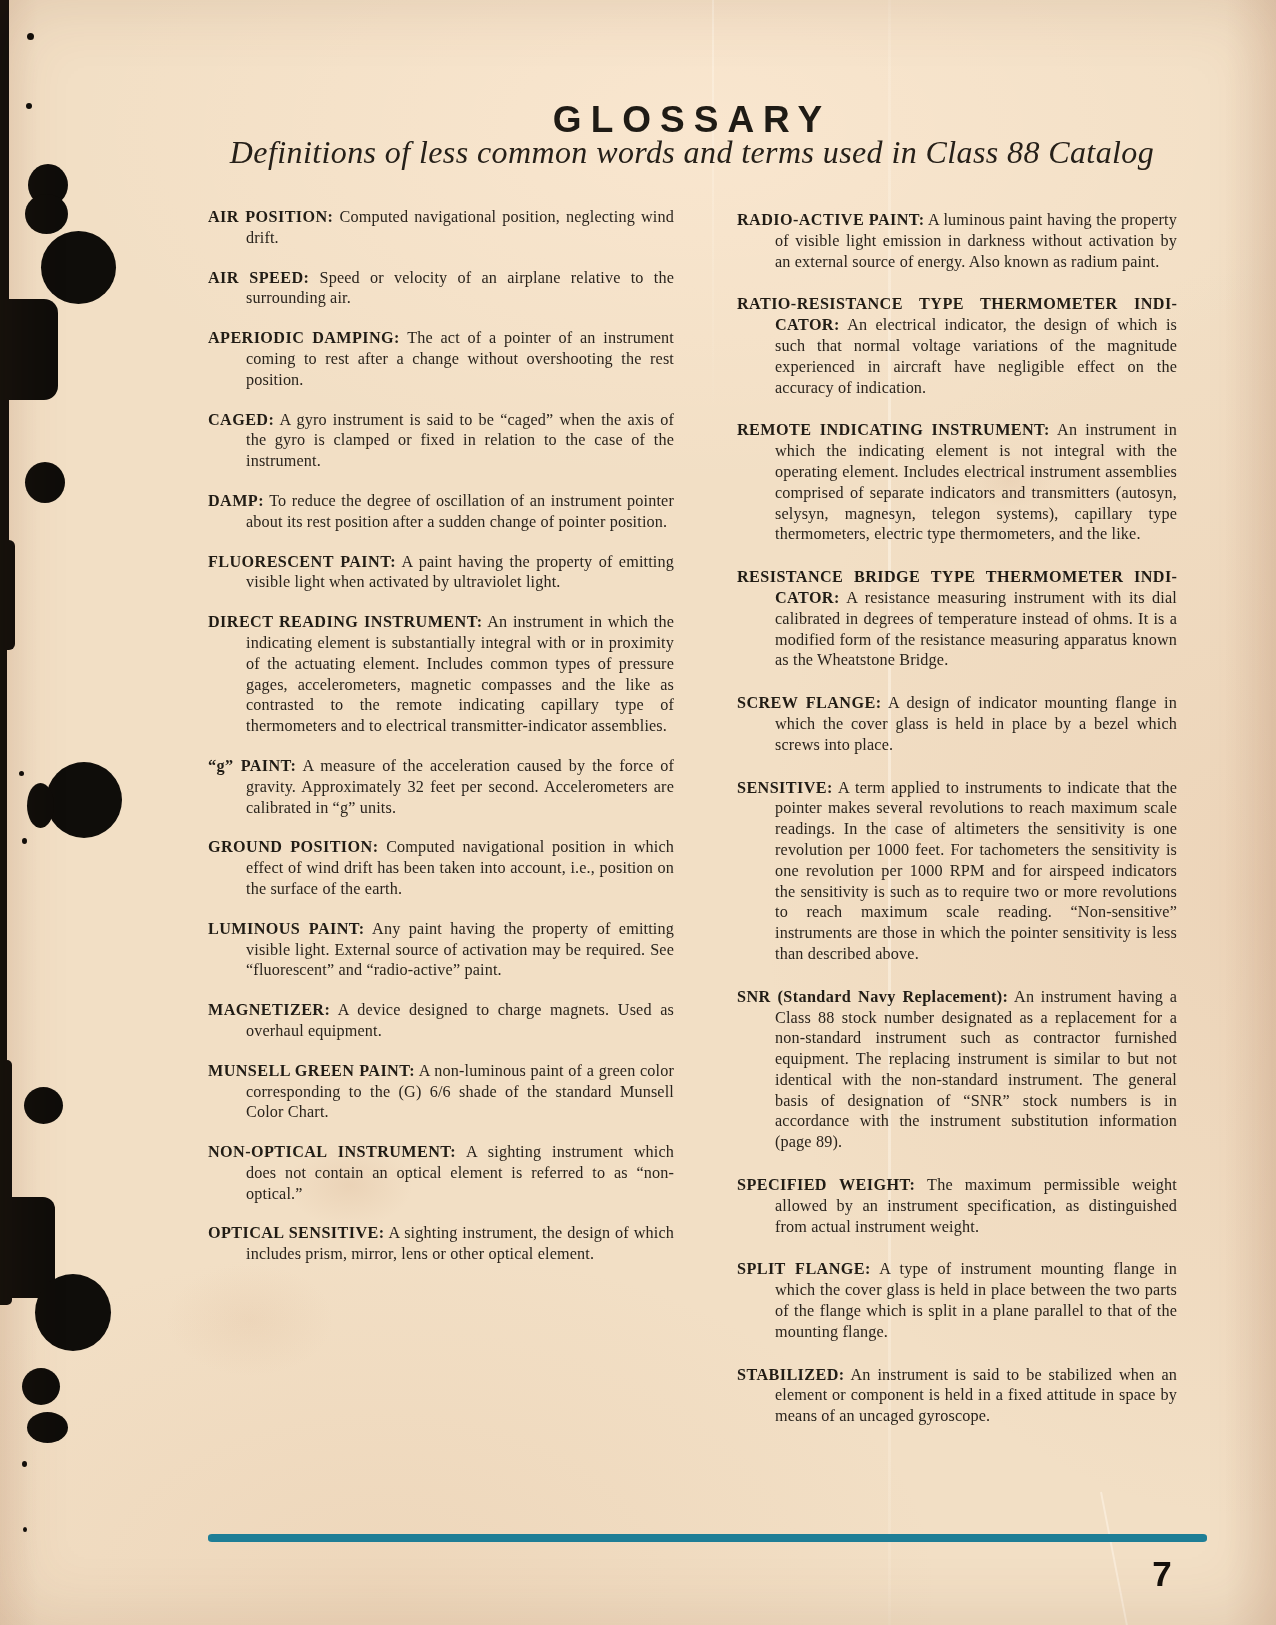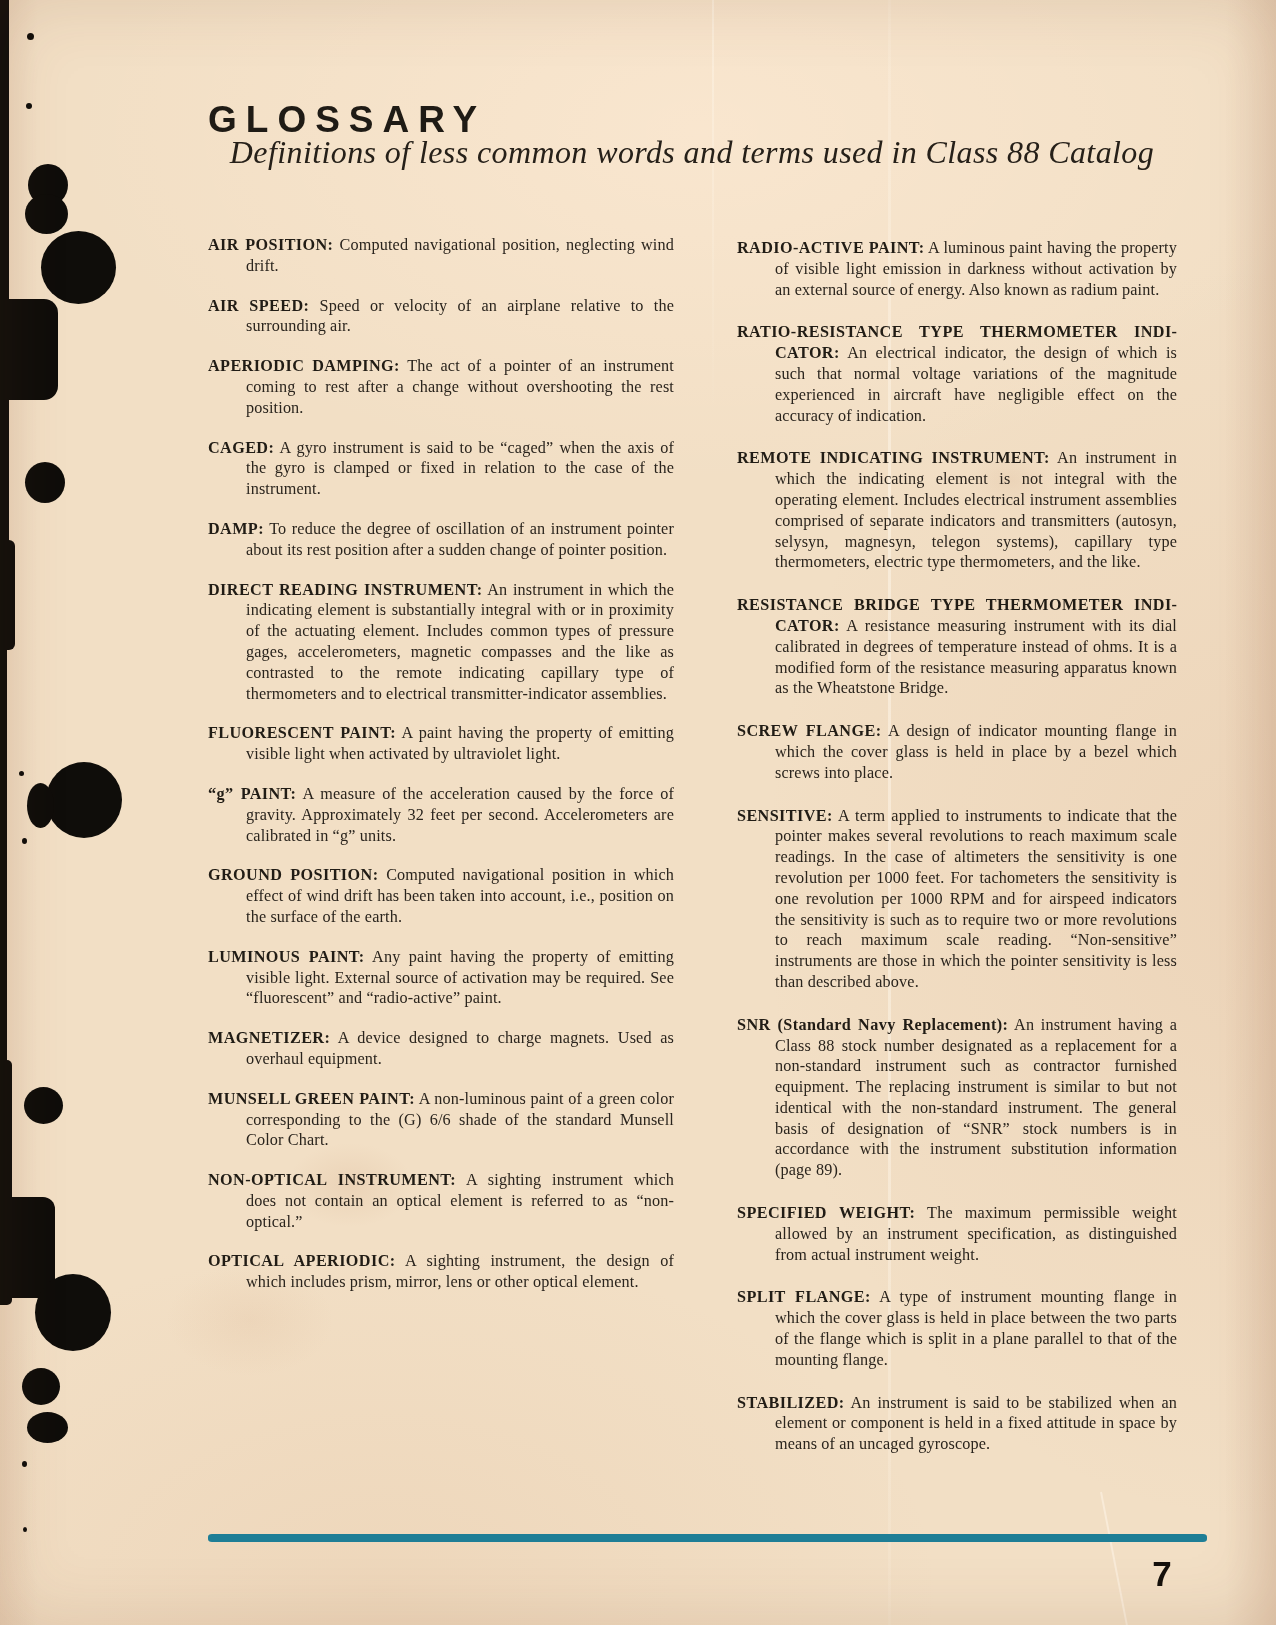--- a/index.html
+++ b/index.html
@@ -12,29 +12,29 @@
       radial-gradient(ellipse 700px 900px at 98% 55%, rgba(204,150,114,0.14), rgba(204,150,114,0) 70%),
       radial-gradient(ellipse 800px 500px at 30% 98%, rgba(208,158,118,0.13), rgba(208,158,118,0) 70%),
       radial-gradient(90px 60px at 350px 1185px, rgba(196,148,110,0.16), rgba(196,148,110,0) 70%),
       radial-gradient(60px 40px at 1010px 480px, rgba(196,148,110,0.13), rgba(196,148,110,0) 70%),
       radial-gradient(120px 80px at 250px 1320px, rgba(200,150,112,0.11), rgba(200,150,112,0) 70%),
       linear-gradient(90deg, rgba(168,108,78,0.10), rgba(168,108,78,0) 3%, rgba(168,108,78,0) 96%, rgba(168,108,78,0.14));
   }
   .vignette{position:absolute;inset:0;pointer-events:none;
     box-shadow:inset 0 0 70px rgba(120,70,40,0.16);}
   .page-title{
-    position:absolute;left:208px;top:74px;width:968px;text-align:left;
+    position:absolute;left:208px;top:74px;width:968px;text-align:center;
     font-family:"Liberation Sans", sans-serif;font-weight:700;
     font-size:37px;letter-spacing:9px;color:#1f1b15;
   }
   .page-subtitle{
     position:absolute;left:108px;top:134px;width:1168px;text-align:center;
     font-style:italic;font-size:32px;letter-spacing:0.4px;color:#262019;
   }
-  .col{position:absolute;top:207px;margin-top:28px;}
+  .col{position:absolute;top:207px;}
   .col-left{left:208px;width:466px;}
   .col-right{left:737px;width:440px;top:210px;}
   .entry{
     margin:0 0 19px 0;padding-left:38px;text-indent:-38px;
     text-align:justify;font-size:16.2px;line-height:20.8px;letter-spacing:0.15px;
   }
   .col-right .entry{margin-bottom:22px;}
   .entry b{font-weight:700;letter-spacing:0.4px;color:#211c15;}
   .footer-rule{
     position:absolute;left:208px;top:1534px;width:999px;height:8px;
@@ -83,29 +83,29 @@
 
 <h1 class="page-title">GLOSSARY</h1>
 <div class="page-subtitle">Definitions of less common words and terms used in Class 88 Catalog</div>
 
 <div class="col col-left" id="col-left">
     <p class="entry"><b>AIR POSITION:</b> Computed navigational position, neglecting wind drift.</p>
     <p class="entry"><b>AIR SPEED:</b> Speed or velocity of an airplane relative to the surrounding air.</p>
     <p class="entry"><b>APERIODIC DAMPING:</b> The act of a pointer of an instrument coming to rest after a change without overshooting the rest position.</p>
     <p class="entry"><b>CAGED:</b> A gyro instrument is said to be “caged” when the axis of the gyro is clamped or fixed in relation to the case of the instrument.</p>
     <p class="entry"><b>DAMP:</b> To reduce the degree of oscillation of an instrument pointer about its rest position after a sudden change of pointer position.</p>
+    <p class="entry"><b>FLUORESCENT PAINT:</b> A paint having the property of emitting visible light when activated by ultraviolet light.</p>
     <p class="entry"><b>DIRECT READING INSTRUMENT:</b> An instrument in which the indicating element is substantially integral with or in proximity of the actuating element. Includes common types of pressure gages, accelerometers, magnetic compasses and the like as contrasted to the remote indicating capillary type of thermometers and to electrical transmitter-indicator assemblies.</p>
-    <p class="entry"><b>FLUORESCENT PAINT:</b> A paint having the property of emitting visible light when activated by ultraviolet light.</p>
     <p class="entry"><b>“g” PAINT:</b> A measure of the acceleration caused by the force of gravity. Approximately 32 feet per second. Accelerometers are calibrated in “g” units.</p>
     <p class="entry"><b>GROUND POSITION:</b> Computed navigational position in which effect of wind drift has been taken into account, i.e., position on the surface of the earth.</p>
     <p class="entry"><b>LUMINOUS PAINT:</b> Any paint having the property of emitting visible light. External source of activation may be required. See “fluorescent” and “radio-active” paint.</p>
     <p class="entry"><b>MAGNETIZER:</b> A device designed to charge magnets. Used as overhaul equipment.</p>
     <p class="entry"><b>MUNSELL GREEN PAINT:</b> A non-luminous paint of a green color corresponding to the (G) 6/6 shade of the standard Munsell Color Chart.</p>
     <p class="entry"><b>NON-OPTICAL INSTRUMENT:</b> A sighting instrument which does not contain an optical element is referred to as “non-optical.”</p>
-    <p class="entry"><b>OPTICAL APERIODIC:</b> A sighting instrument, the design of which includes prism, mirror, lens or other optical element.</p>
+    <p class="entry"><b>OPTICAL SENSITIVE:</b> A sighting instrument, the design of which includes prism, mirror, lens or other optical element.</p>
   </div>
 <div class="col col-right" id="col-right">
     <p class="entry"><b>RADIO-ACTIVE PAINT:</b> A luminous paint having the property of visible light emission in darkness without activation by an external source of energy. Also known as radium paint.</p>
     <p class="entry"><b>RATIO-RESISTANCE TYPE THERMOMETER INDI­CATOR:</b> An electrical indicator, the design of which is such that normal voltage variations of the magnitude experienced in aircraft have negligible effect on the accuracy of indication.</p>
     <p class="entry"><b>REMOTE INDICATING INSTRUMENT:</b> An instrument in which the indicating element is not integral with the operating element. Includes electrical instrument assemblies comprised of separate indicators and transmitters (autosyn, selysyn, magnesyn, telegon systems), capillary type thermometers, electric type thermometers, and the like.</p>
     <p class="entry"><b>RESISTANCE BRIDGE TYPE THERMOMETER INDI­CATOR:</b> A resistance measuring instrument with its dial calibrated in degrees of temperature instead of ohms. It is a modified form of the resistance measuring apparatus known as the Wheatstone Bridge.</p>
     <p class="entry"><b>SCREW FLANGE:</b> A design of indicator mounting flange in which the cover glass is held in place by a bezel which screws into place.</p>
     <p class="entry"><b>SENSITIVE:</b> A term applied to instruments to indicate that the pointer makes several revolutions to reach maximum scale readings. In the case of altimeters the sensitivity is one revolution per 1000 feet. For tachometers the sensitivity is one revolution per 1000 RPM and for airspeed indicators the sensitivity is such as to require two or more revolutions to reach maximum scale reading. “Non-sensitive” instruments are those in which the pointer sensitivity is less than described above.</p>
     <p class="entry"><b>SNR (Standard Navy Replacement):</b> An instrument having a Class 88 stock number designated as a replacement for a non-standard instrument such as contractor furnished equipment. The replacing instrument is similar to but not identical with the non-standard instrument. The general basis of designation of “SNR” stock numbers is in accordance with the instrument substitution information (page 89).</p>
     <p class="entry"><b>SPECIFIED WEIGHT:</b> The maximum permissible weight allowed by an instrument specification, as distinguished from actual instrument weight.</p>

